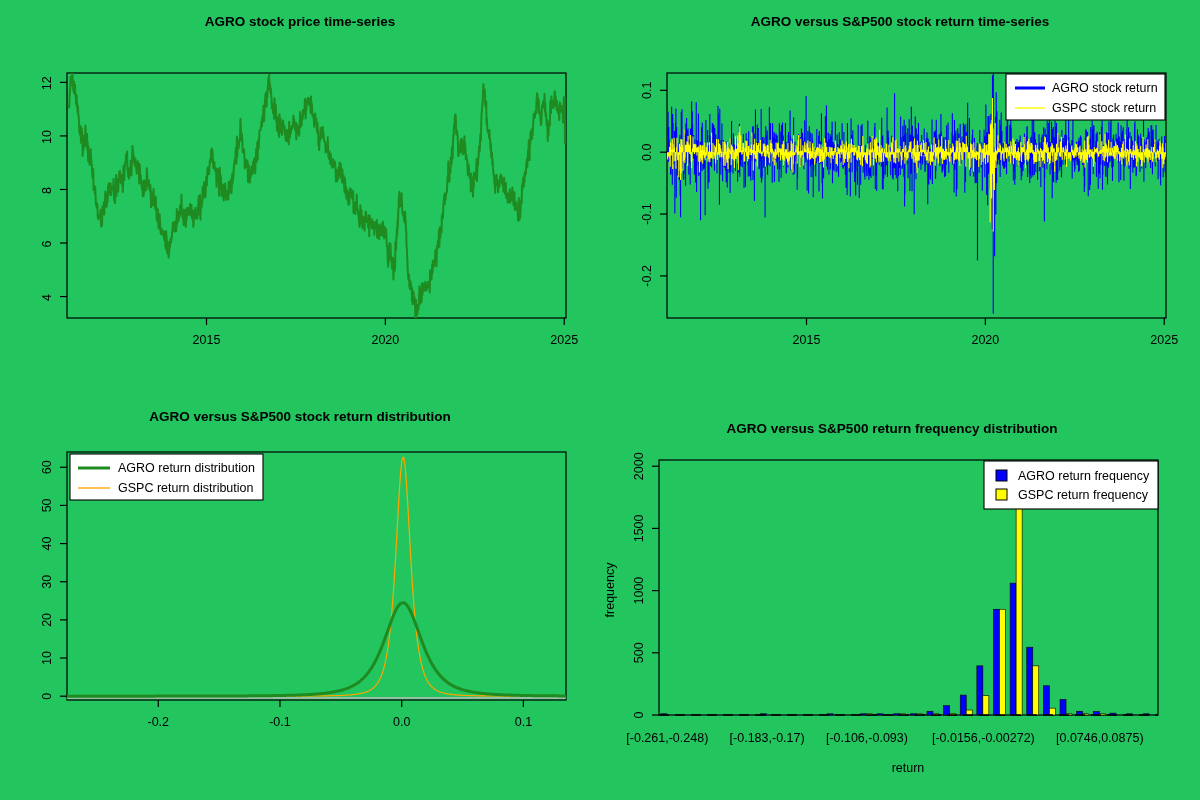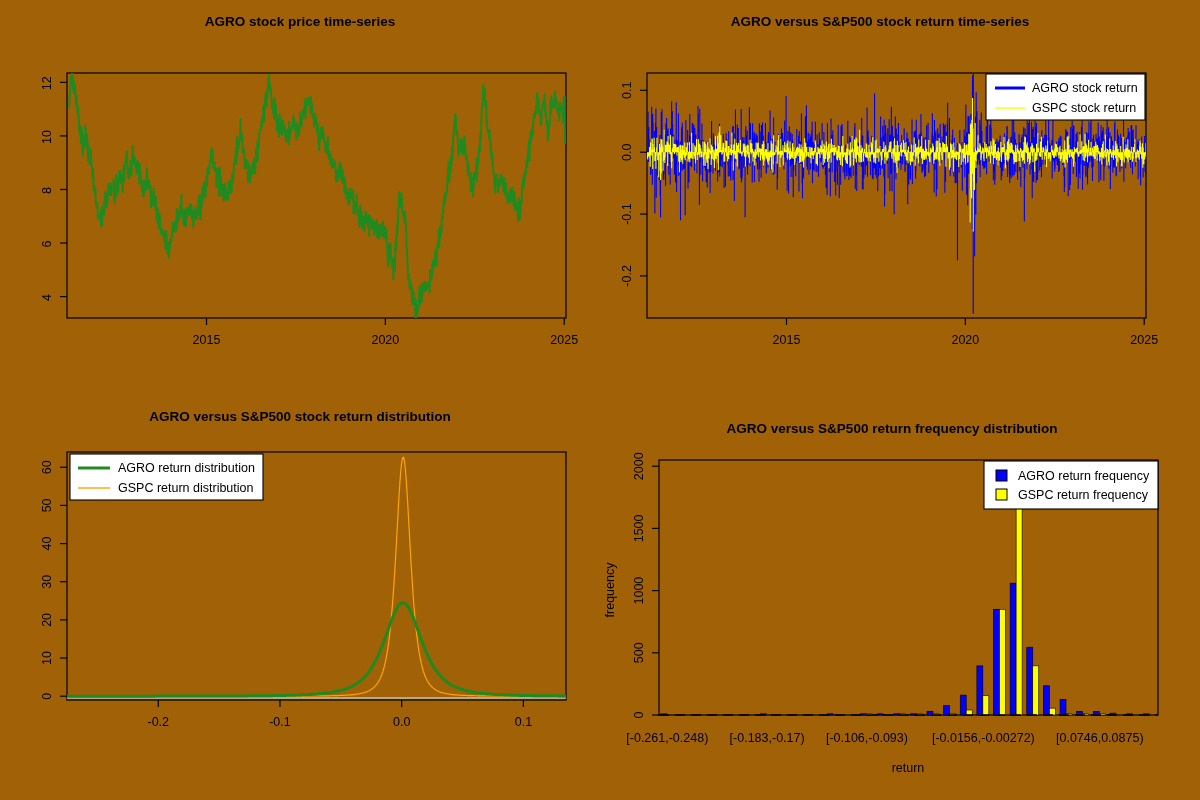--- a/index.html
+++ b/index.html
@@ -1,20 +1,20 @@
 <!DOCTYPE html>
 <html><head>
 <meta charset="utf-8">
 <style>
   html,body{margin:0;padding:0;background:#ffffff;}
   body{width:1200px;height:800px;overflow:hidden;
        font-family:"Liberation Sans","DejaVu Sans",sans-serif;color:#000;}
-  #page{position:relative;width:1200px;height:800px;background:#a16207;}
+  #page{position:relative;width:1200px;height:800px;background:#22c55e;}
   .panel{position:absolute;width:600px;height:400px;}
-  .p-tl{left:0;top:0}.p-tr{left:580px;top:0}
+  .p-tl{left:0;top:0}.p-tr{left:600px;top:0}
   .p-bl{left:0;top:388px}.p-br{left:592px;top:400px}
   .panel svg{display:block;width:600px;height:400px;}
   .ptitle{font-weight:bold;font-size:13.5px;}
   .tick{font-size:12.5px;}
   .axlab{font-size:12.5px;}
   .leg{font-size:12.5px;}
 </style>
 </head>
 <body>
 

